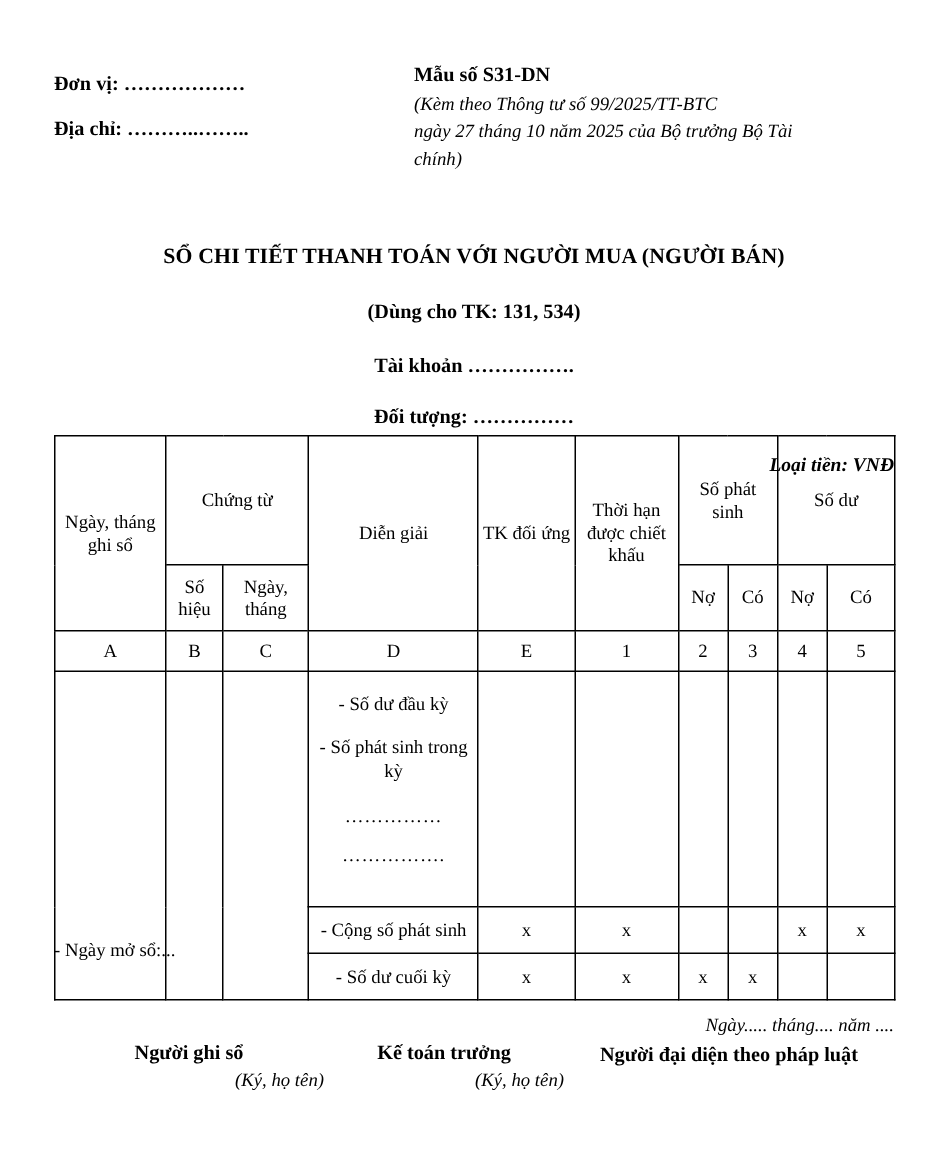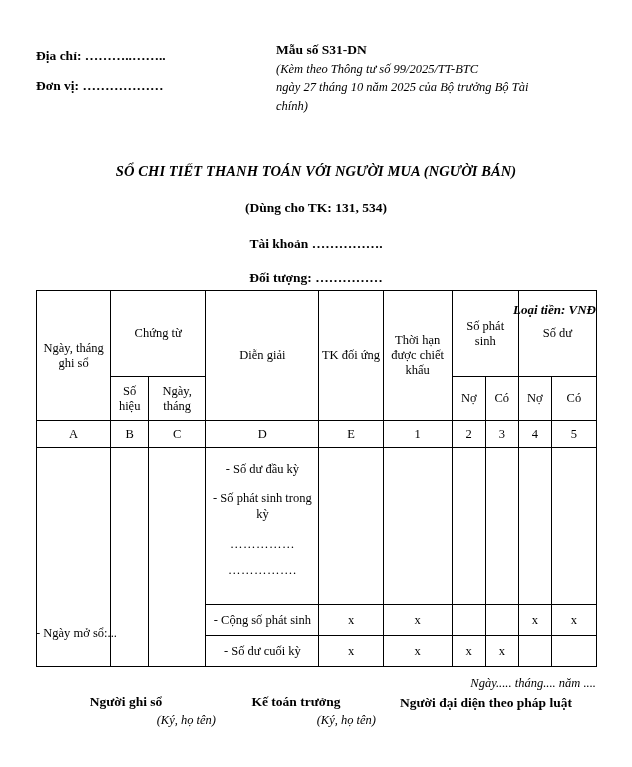--- a/index.html
+++ b/index.html
@@ -65,21 +65,20 @@
     left: 36px;
     top: 163px;
     width: 560px;
     text-align: center;
   }
   .doc-title {
     font-size: 14.5px;
     font-weight: bold;
     letter-spacing: 0.1px;
     line-height: 1.2;
-    font-style: italic;
   }
   .doc-subtitle {
     font-size: 13.5px;
     font-weight: bold;
     margin-top: 20px;
   }
   .doc-account {
     font-size: 13.5px;
     font-weight: bold;
     margin-top: 20px;
@@ -208,22 +207,22 @@
     text-align: right;
   }
 </style>
 </head>
 <body>
 
 <div class="page">
 
   <div class="header">
     <div class="org-block">
+      <div class="org-line">Đơn vị: ………………</div>
       <div class="org-line">Địa chỉ: ………..……..</div>
-      <div class="org-line">Đơn vị: ………………</div>
     </div>
     <div class="form-block">
       <div class="form-code">Mẫu số S31-DN</div>
       <div class="form-ref">(Kèm theo Thông tư số 99/2025/TT-BTC</div>
       <div class="form-ref">ngày 27 tháng 10 năm 2025 của Bộ trưởng Bộ Tài</div>
       <div class="form-ref">chính)</div>
     </div>
   </div>
 
   <div class="titles">

